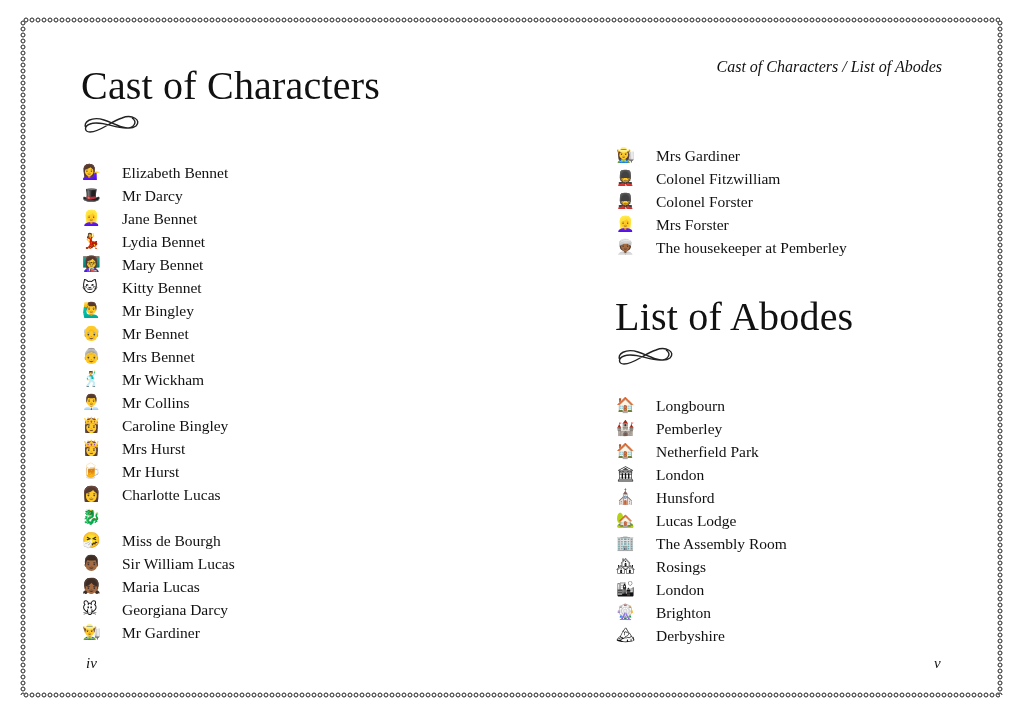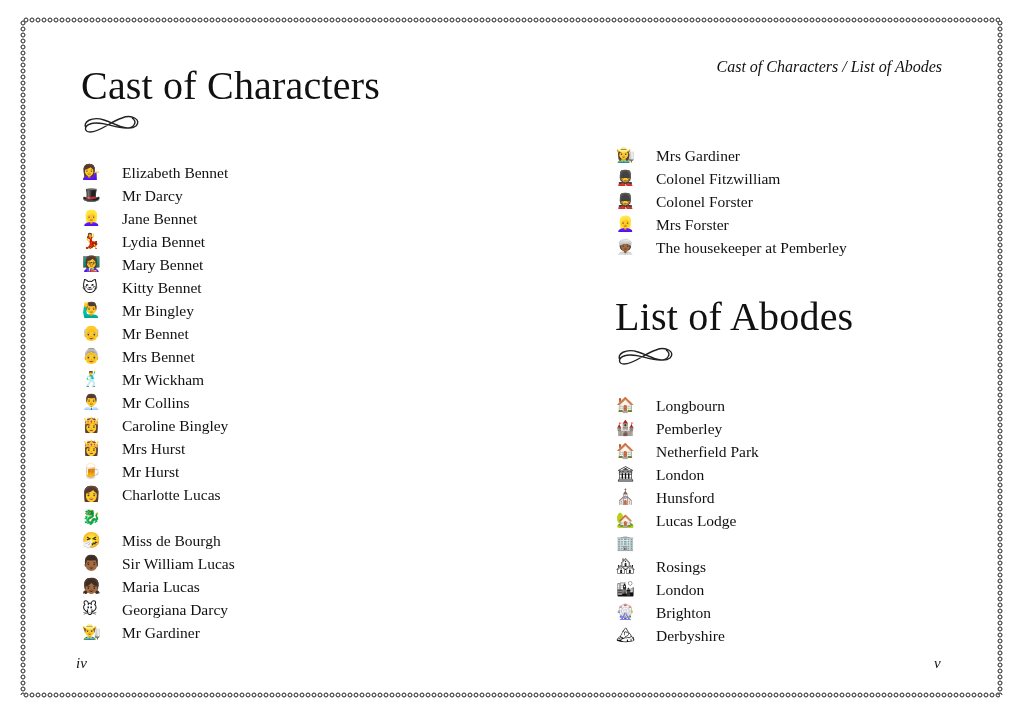--- a/index.html
+++ b/index.html
@@ -178,33 +178,34 @@
   <li>
       <span class="ico">⛪</span>
       <span>Hunsford</span>
     </li>
   <li>
       <span class="ico">🏡</span>
       <span>Lucas Lodge</span>
     </li>
   <li>
       <span class="ico">🏢</span>
+      <span>The Assembly Room</span>
     </li>
   <li>
       <span class="ico">🏘</span>
       <span>Rosings</span>
     </li>
   <li>
       <span class="ico">🏙</span>
       <span>London</span>
     </li>
   <li>
       <span class="ico">🎡</span>
       <span>Brighton</span>
     </li>
   <li>
       <span class="ico">🏔</span>
       <span>Derbyshire</span>
     </li>
 </ul>
 
-<div class="folio" style="left:76px;">iv</div>
+<div class="folio" style="left:86px;">iv</div>
 <div class="folio" style="left:934px;">v</div>
 
 </body></html>

